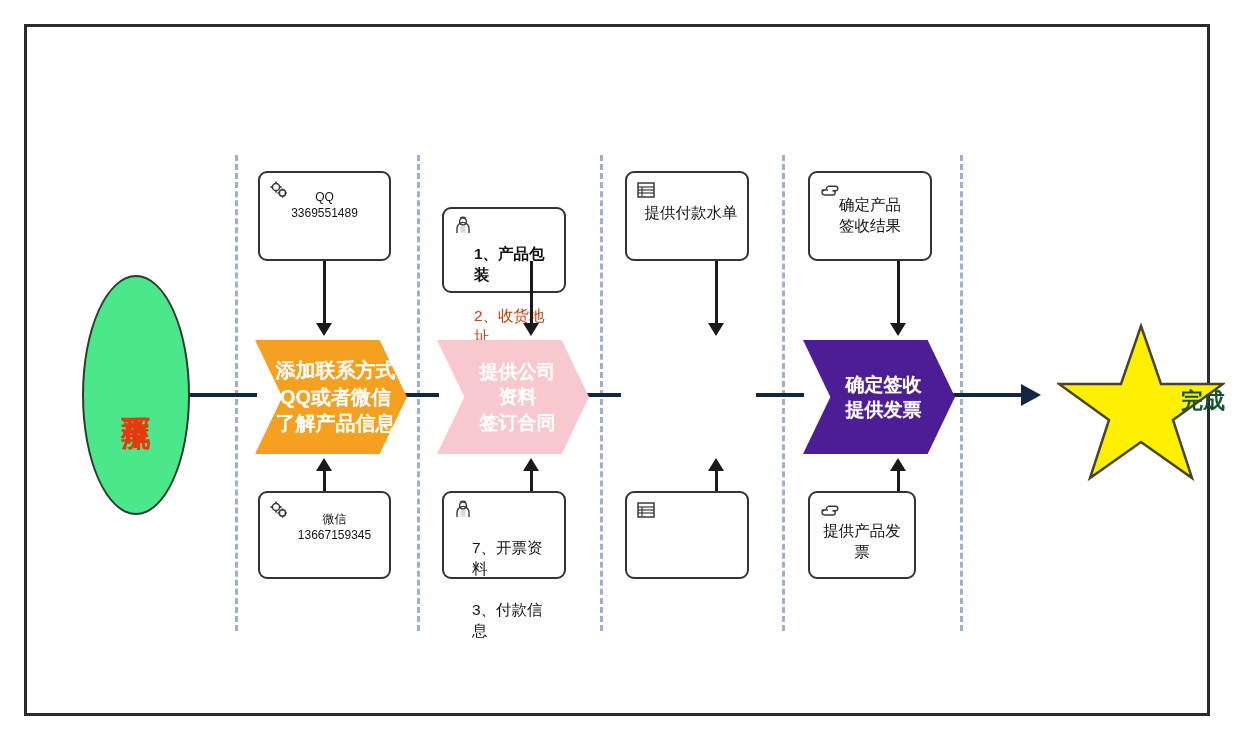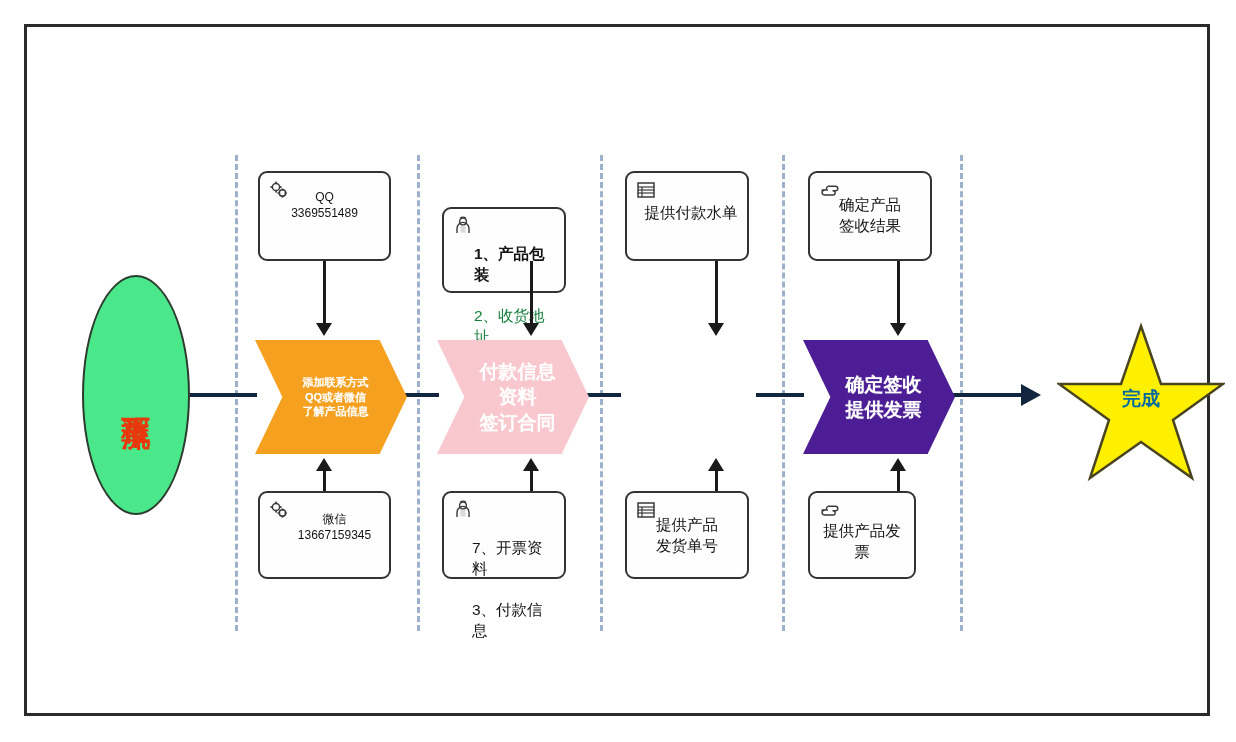--- a/index.html
+++ b/index.html
@@ -86,21 +86,21 @@
     width: 152px;
     height: 114px;
     display: flex;
     align-items: center;
     justify-content: center;
     clip-path: polygon(0% 0%, 82% 0%, 100% 50%, 82% 100%, 0% 100%, 18% 50%);
   }
   .chevron .ctext {
     color: #ffffff;
     font-weight: bold;
-    font-size: 11px;
+    font-size: 20px;
     line-height: 1.32;
     text-align: center;
     white-space: pre-line;
     margin-left: 9px;
     text-shadow: 0 0 1px rgba(255,255,255,0.45);
   }
   .chevron.big .ctext { font-size: 19px; }
   
   .note {
     position: absolute;
@@ -153,28 +153,28 @@
     left: 1030px;
     top: 295px;
     width: 168px;
     height: 160px;
   }
   #finish-star .star-label {
     position: absolute;
     left: 0;
     top: 64px;
     width: 168px;
-    text-align: center;
-    color: #0369a1;
+    text-align: right;
+    color: #14532d;
     font-weight: bold;
-    font-size: 19px;
+    font-size: 22px;
     pointer-events: none;
   }
   .bold-line { font-weight: bold; }
-  .light-line { color: #15803d; }
+  .light-line { color: #c2410c; }
 </style>
 </head>
 <body>
 
 <div id="canvas">
   <div id="frame">
 
     <div class="lane-divider" style="left:208px;"></div>
     <div class="lane-divider" style="left:390px;"></div>
     <div class="lane-divider" style="left:573px;"></div>
@@ -262,21 +262,21 @@
       <div class="note-body" style="margin-top:8px; padding-left:22px;">
         <span class="ln bold-line">1、产品包装</span>
         <span class="ln light-line">2、收货地址</span>
         <span class="ln bold-line">3、付款方式</span>
       </div>
     </div>
     <div class="connector" style="left:503px; top:234px; height:64px;"></div>
     <div class="connector-head down" style="left:496px; top:296px;"></div>
 
     <div class="chevron big" style="left:410px; background:#F9C8CE;">
-      <div class="ctext">付款信息
+      <div class="ctext">提供公司
 资料
 签订合同</div>
     </div>
 
     <div class="connector" style="left:503px; top:443px; height:62px;"></div>
     <div class="connector-head up" style="left:496px; top:431px;"></div>
     <div class="note numbered" style="left:415px; top:464px; width:124px; height:88px;">
       <span class="note-icon">
         <svg viewBox="0 0 22 22" width="22" height="22">
           <g stroke="#3a3a3a" stroke-width="1.4" fill="none">
@@ -318,22 +318,20 @@
         <svg viewBox="0 0 22 22" width="22" height="22">
           <rect x="3" y="4" width="16" height="14" fill="none" stroke="#3a3a3a" stroke-width="1.5"></rect>
           <g stroke="#3a3a3a" stroke-width="1.2">
             <line x1="3" y1="8" x2="19" y2="8"></line>
             <line x1="3" y1="11" x2="19" y2="11"></line>
             <line x1="3" y1="14" x2="19" y2="14"></line>
             <line x1="7" y1="8" x2="7" y2="18"></line>
           </g>
         </svg>
       </span>
-      <div class="note-body" style="margin-top:16px;">提供产品
-发货单号</div>
     </div>
 
     <div class="note" style="left:781px; top:144px; width:124px; height:90px;">
       <span class="note-icon">
         <svg viewBox="0 0 24 22" width="24" height="22">
           <g fill="none" stroke="#3a3a3a" stroke-width="1.4">
             <path d="M3.5 11 h6.5"></path>
             <path d="M10 7.2 h7.5 a2.3 2.3 0 0 1 0 4.6 h-3"></path>
             <path d="M6.5 11 q-2.5 0.6 -2.5 2.6 q0 2.4 3 2.4 h8 a2.2 2.2 0 0 0 0 -4.4"></path>
             <path d="M9.8 7.2 q-1.6 1.3 -1.6 3.8"></path>

